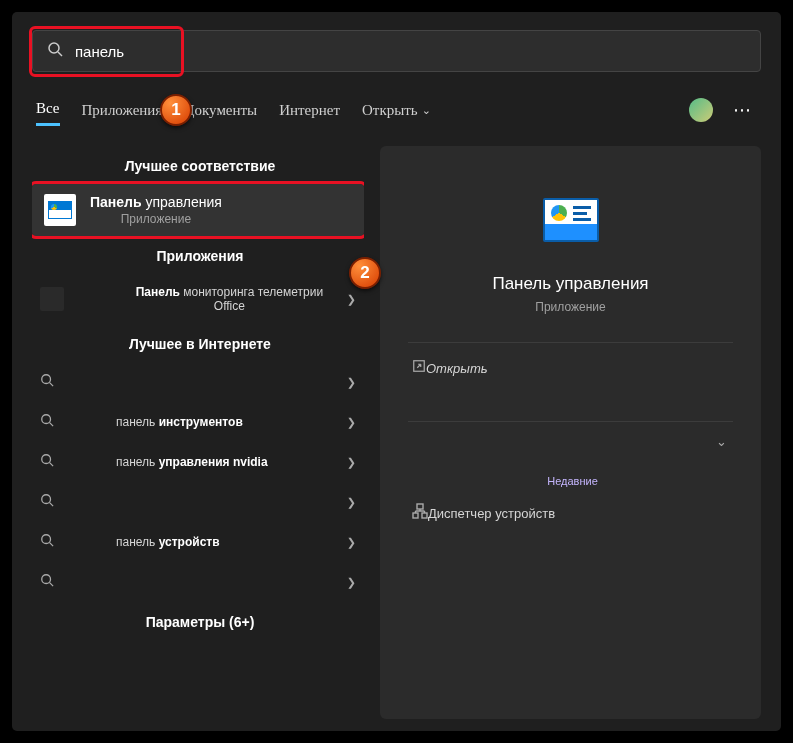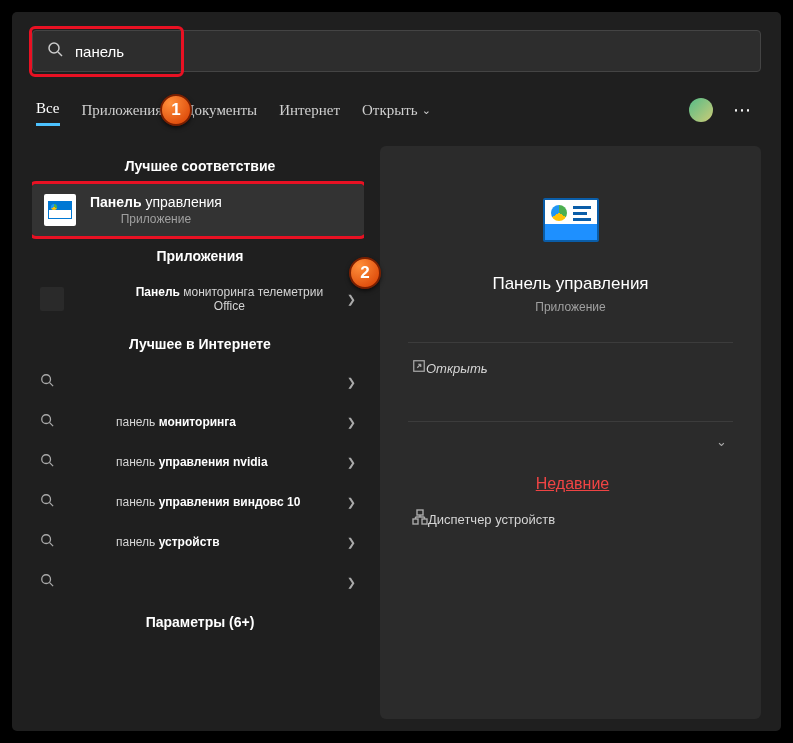--- a/index.html
+++ b/index.html
@@ -245,23 +245,22 @@
     .open-icon svg { width: 14px; height: 14px; }
     .expand-wrap {
       width: 100%; display: flex; justify-content: flex-end;
       padding: 6px 0;
     }
     .expand-chev {
       color: #aaa; font-size: 13px; cursor: pointer;
       padding: 6px;
     }
     .recent-title {
-      width: 100%; color: #ef4444; font-size: 16px;
+      width: 100%; color: #c4b5fd; font-size: 11px;
       margin: 14px 0 6px 4px;
-      text-decoration: underline;
     }
     .recent-item {
       width: 100%; display: flex; align-items: center;
       gap: 0; padding: 10px 4px;
       cursor: pointer;
     }
     .recent-item .icon svg { width: 16px; height: 16px; }
     .recent-item .label { color: #d5d5d5; font-size: 13px; }
   </style>
 </head>
@@ -326,37 +325,36 @@
               <circle cx="7" cy="7" r="5"></circle>
               <line x1="11" y1="11" x2="15" y2="15"></line>
             </svg></span>
         <span class="chev">❯</span>
       </div>
       <div class="list-item">
         <span class="search-icon-sm"><svg viewBox="0 0 16 16" fill="none" stroke="#aaa" stroke-width="1.5">
               <circle cx="7" cy="7" r="5"></circle>
               <line x1="11" y1="11" x2="15" y2="15"></line>
             </svg></span>
-        <span class="text"><span>панель </span><b>мониторинга</b><span class="rest"></span></span>
+        <span class="text"><span>панель </span><b>инструментов</b><span class="rest"></span></span>
         <span class="chev">❯</span>
       </div>
       <div class="list-item">
         <span class="search-icon-sm"><svg viewBox="0 0 16 16" fill="none" stroke="#aaa" stroke-width="1.5">
               <circle cx="7" cy="7" r="5"></circle>
               <line x1="11" y1="11" x2="15" y2="15"></line>
             </svg></span>
         <span class="text"><span>панель </span><b>управления nvidia</b><span class="rest"></span></span>
         <span class="chev">❯</span>
       </div>
       <div class="list-item">
         <span class="search-icon-sm"><svg viewBox="0 0 16 16" fill="none" stroke="#aaa" stroke-width="1.5">
               <circle cx="7" cy="7" r="5"></circle>
               <line x1="11" y1="11" x2="15" y2="15"></line>
             </svg></span>
-        <span class="text"><span>панель </span><b>управления виндовс 10</b><span class="rest"></span></span>
         <span class="chev">❯</span>
       </div>
       <div class="list-item">
         <span class="search-icon-sm"><svg viewBox="0 0 16 16" fill="none" stroke="#aaa" stroke-width="1.5">
               <circle cx="7" cy="7" r="5"></circle>
               <line x1="11" y1="11" x2="15" y2="15"></line>
             </svg></span>
         <span class="text"><span>панель </span><b>устройств</b><span class="rest"></span></span>
         <span class="chev">❯</span>
       </div>

